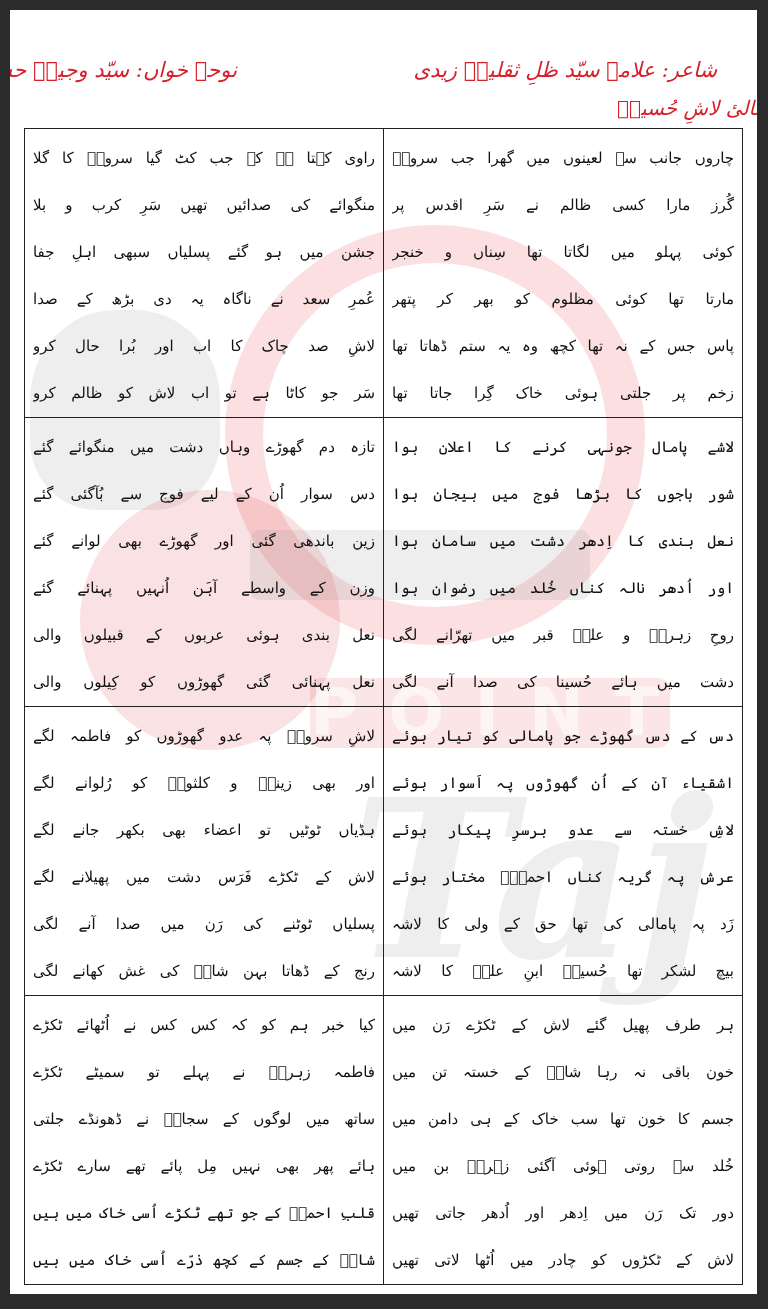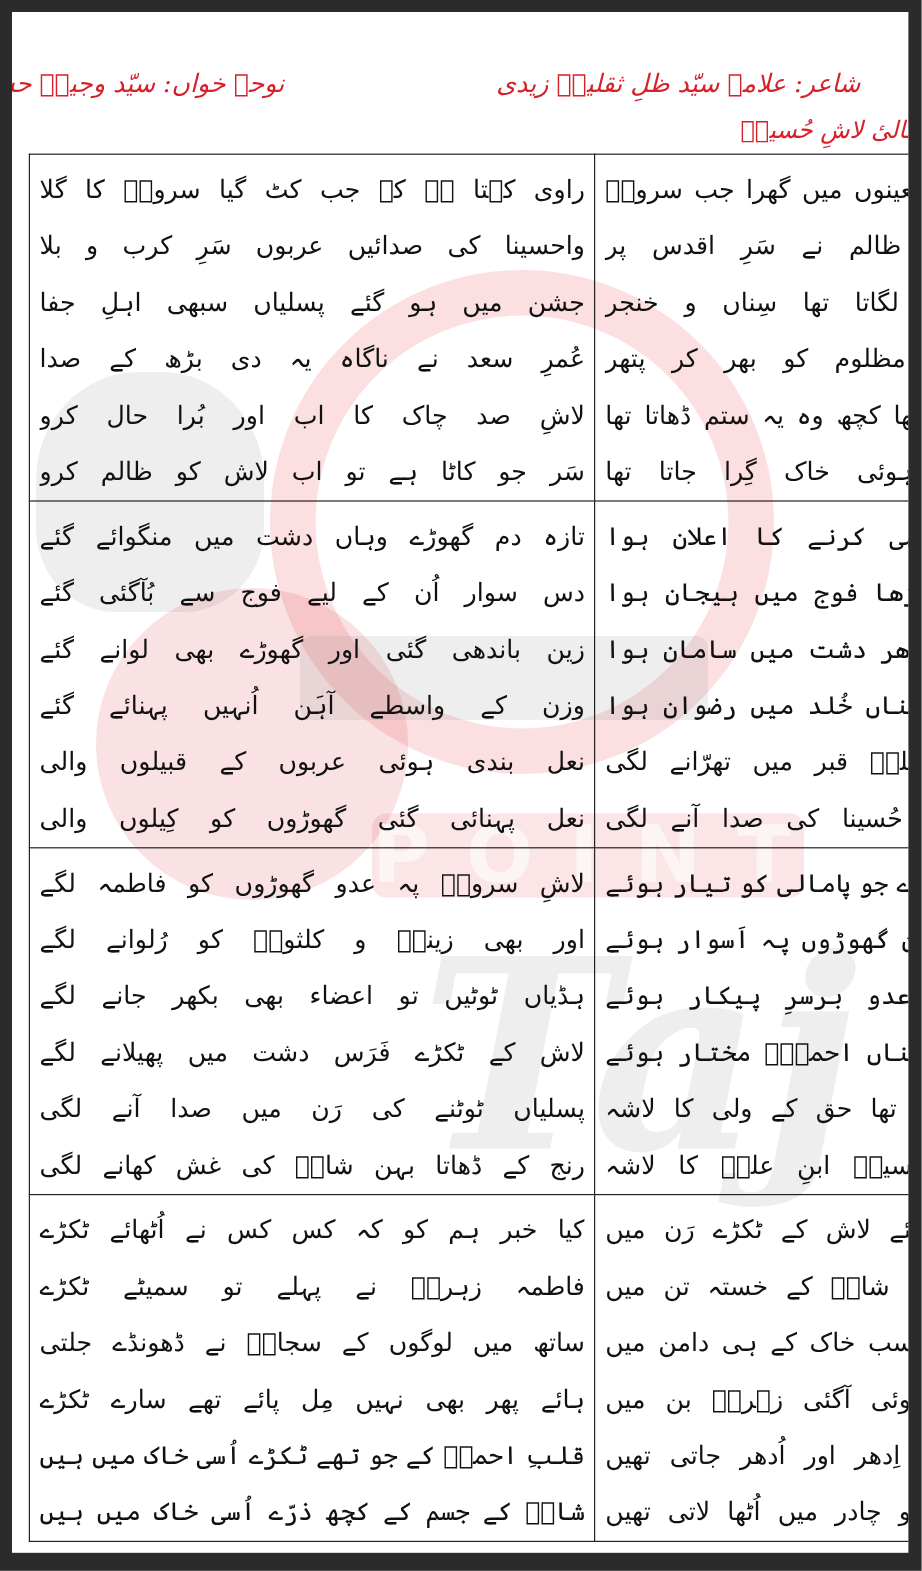--- a/index.html
+++ b/index.html
@@ -95,21 +95,21 @@
     width: 50%;
     height: 284px;
     vertical-align: top;
     padding: 6px 8px 0 8px;
     box-sizing: border-box;
   }
   .line {
     display: block;
     height: 47px;
     line-height: 47px;
-    font-size: 21px;
+    font-size: 15px;
     text-align: justify;
     text-align-last: justify;
     white-space: nowrap;
     overflow: hidden;
   }
 </style>
 </head>
 <body>
 
 <div class="page">
@@ -133,21 +133,21 @@
       <td>
         <span class="line">چاروں جانب سے لعینوں میں گھرا جب سرورؑ</span>
         <span class="line">گُرز مارا کسی ظالم نے سَرِ اقدس پر</span>
         <span class="line">کوئی پہلو میں لگاتا تھا سِناں و خنجر</span>
         <span class="line">مارتا تھا کوئی مظلوم کو بھر کر پتھر</span>
         <span class="line">پاس جس کے نہ تھا کچھ وہ یہ ستم ڈھاتا تھا</span>
         <span class="line">زخم پر جلتی ہوئی خاک گِرا جاتا تھا</span>
       </td>
       <td>
         <span class="line">راوی کہتا ہے کہ جب کٹ گیا سرورؑ کا گلا</span>
-        <span class="line">واحسینا کی صدائیں عربوں سَرِ کرب و بلا</span>
+        <span class="line">منگوائے کی صدائیں تھیں سَرِ کرب و بلا</span>
         <span class="line">جشن میں ہو گئے پسلیاں سبھی اہلِ جفا</span>
         <span class="line">عُمرِ سعد نے ناگاہ یہ دی بڑھ کے صدا</span>
         <span class="line">لاشِ صد چاک کا اب اور بُرا حال کرو</span>
         <span class="line">سَر جو کاٹا ہے تو اب لاش کو ظالم کرو</span>
       </td>
     </tr>
     <tr>
       <td>
         <span class="line">لاشے پامال جونہی کرنے کا اعلان ہوا</span>
         <span class="line">شور باجوں کا بڑھا فوج میں ہیجان ہوا</span>

